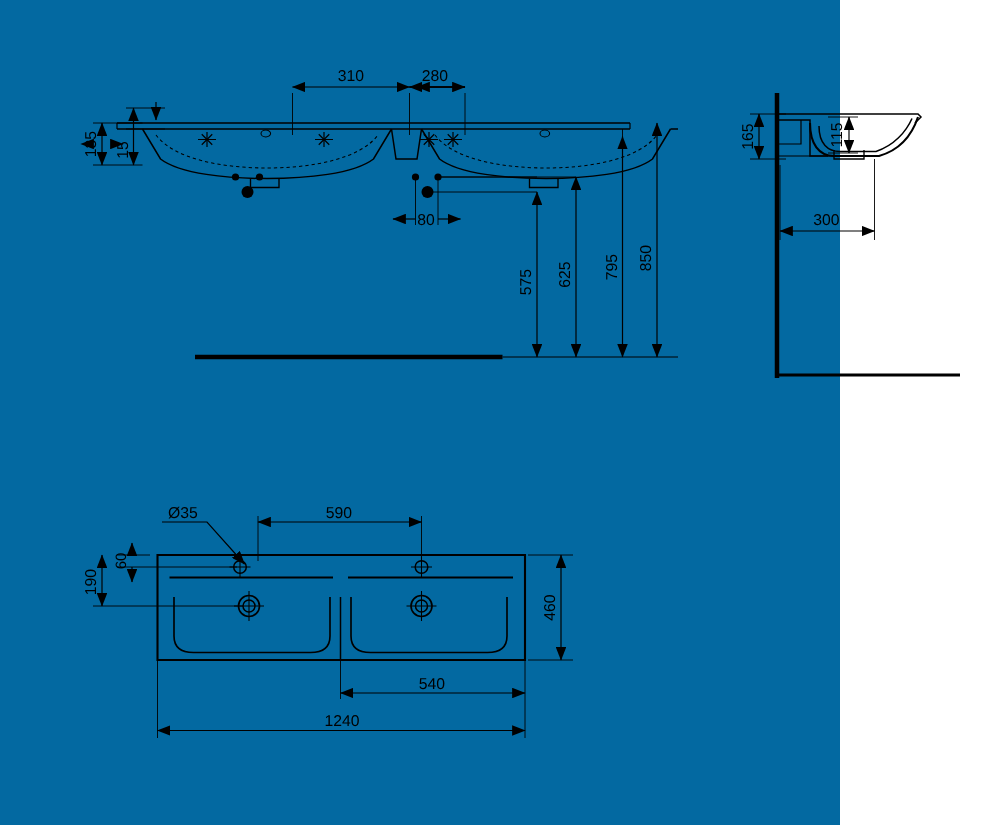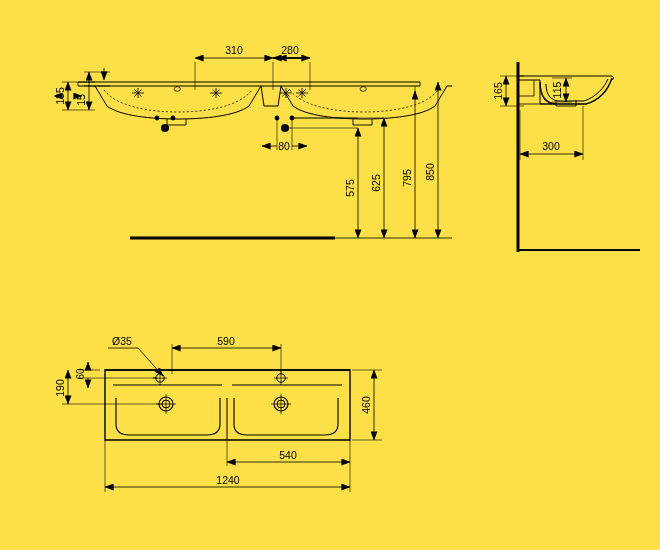--- a/index.html
+++ b/index.html
@@ -1,18 +1,18 @@
 <!DOCTYPE html>
 <html><head>
 <meta charset="utf-8">
 <style>
   html,body{margin:0;padding:0;background:#ffffff;}
   body{width:660px;height:550px;overflow:hidden;
        font-family:"Liberation Sans", sans-serif;}
-  #stage{position:relative;width:660px;height:550px;background:#fde047;}
+  #stage{position:relative;width:560px;height:550px;background:#0369a1;}
   svg{display:block;}
   text{font-family:"Liberation Sans", sans-serif;fill:#000;}
 </style>
 </head>
 <body>
 
 <div id="stage">
 <svg width="660" height="550" viewBox="0 0 660 550">
 
   <defs>

